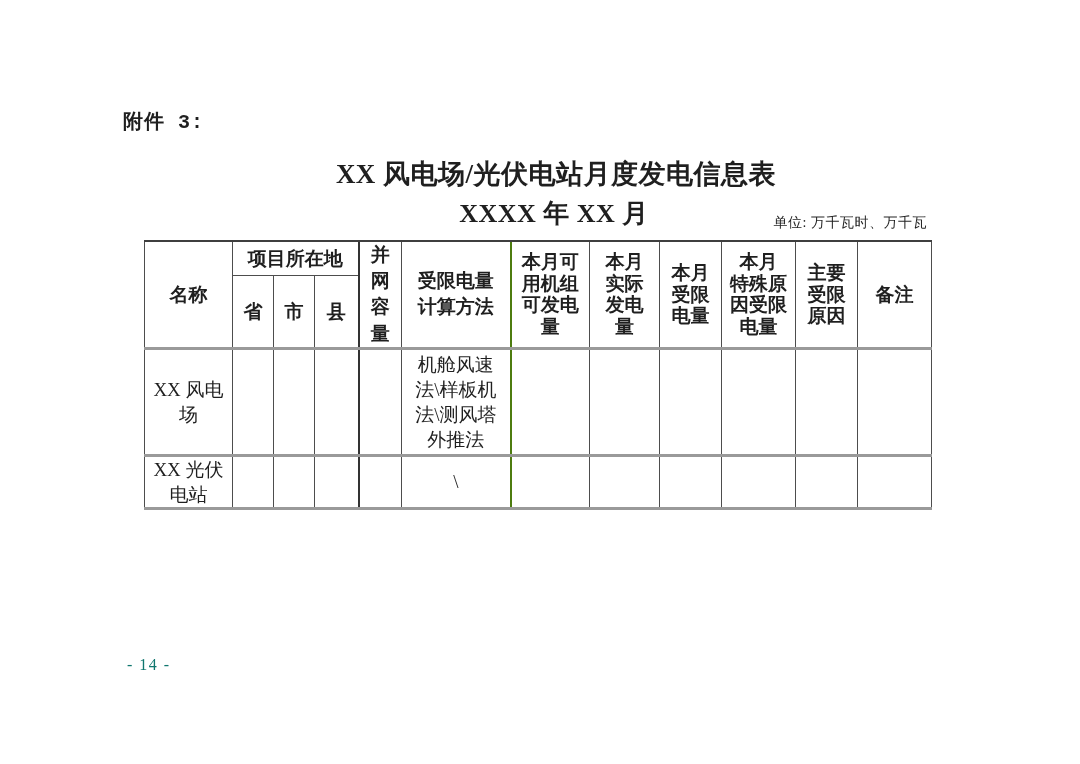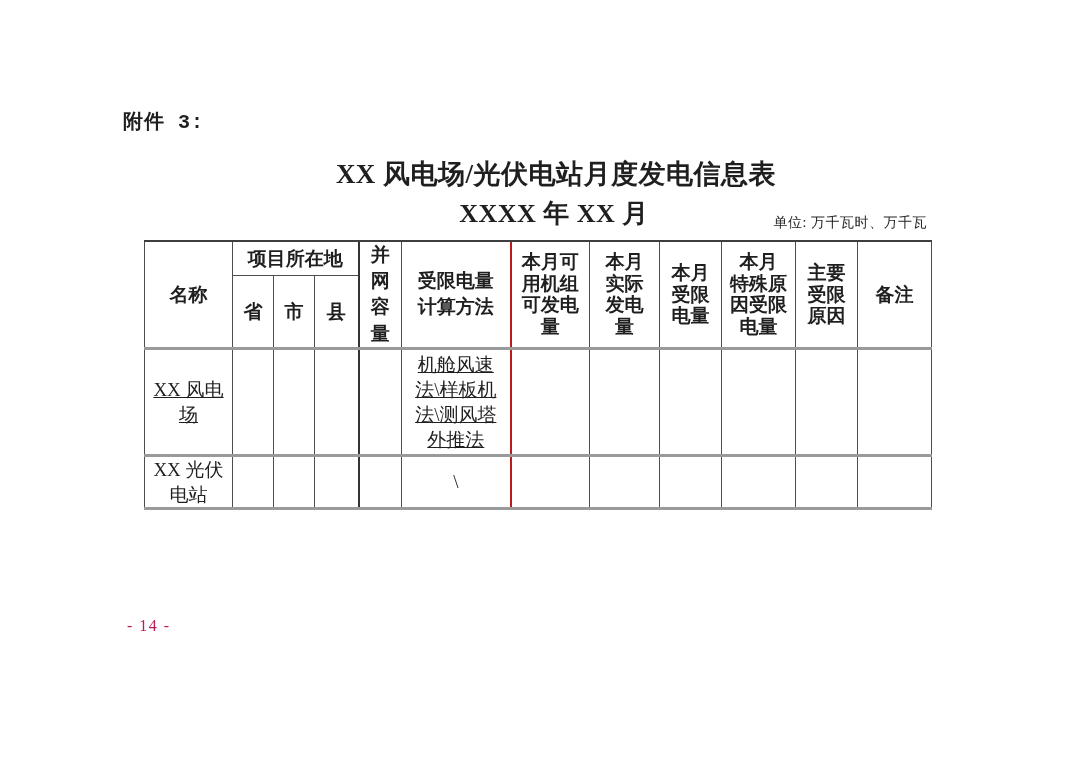--- a/index.html
+++ b/index.html
@@ -82,31 +82,31 @@
   }
   .gen-table td {
     font-weight: 400;
     line-height: 1.32;
   }
   .gen-table tr.hr1 { height: 34px; }
   .gen-table tr.hr1 th { border-top: 2px solid #3f3f3f; }
   .gen-table tr.hr2 { height: 71px; }
   .gen-table tr.dr1 { height: 107px; }
   .gen-table tr.dr2 { height: 53px; }
-  .gen-table tr.dr1 td { border-top: 3px solid #9a9a9a; text-decoration: underline; }
+  .gen-table tr.dr1 td { border-top: 3px solid #9a9a9a; }
   .gen-table tr.dr2 td { border-top: 3px solid #9a9a9a; border-bottom: 3px solid #9a9a9a; }
   .gen-table .thick-left { border-left: 2px solid #333333; }
-  .gen-table .dark-left { border-left: 2px solid #b91c1c; }
+  .gen-table .dark-left { border-left: 2px solid #4d7c0f; }
   .page-number {
     position: absolute;
     left: 127px;
-    top: 617px;
+    top: 656px;
     font-size: 16px;
     letter-spacing: 1.5px;
-    color: #be185d;
+    color: #0f766e;
   }
 </style>
 </head>
 <body>
 
 <div class="attachment-label">附件 3:</div>
 
 <h1 class="doc-title">XX 风电场/光伏电站月度发电信息表</h1>
 <h2 class="doc-subtitle">XXXX 年 XX 月</h2>
 

